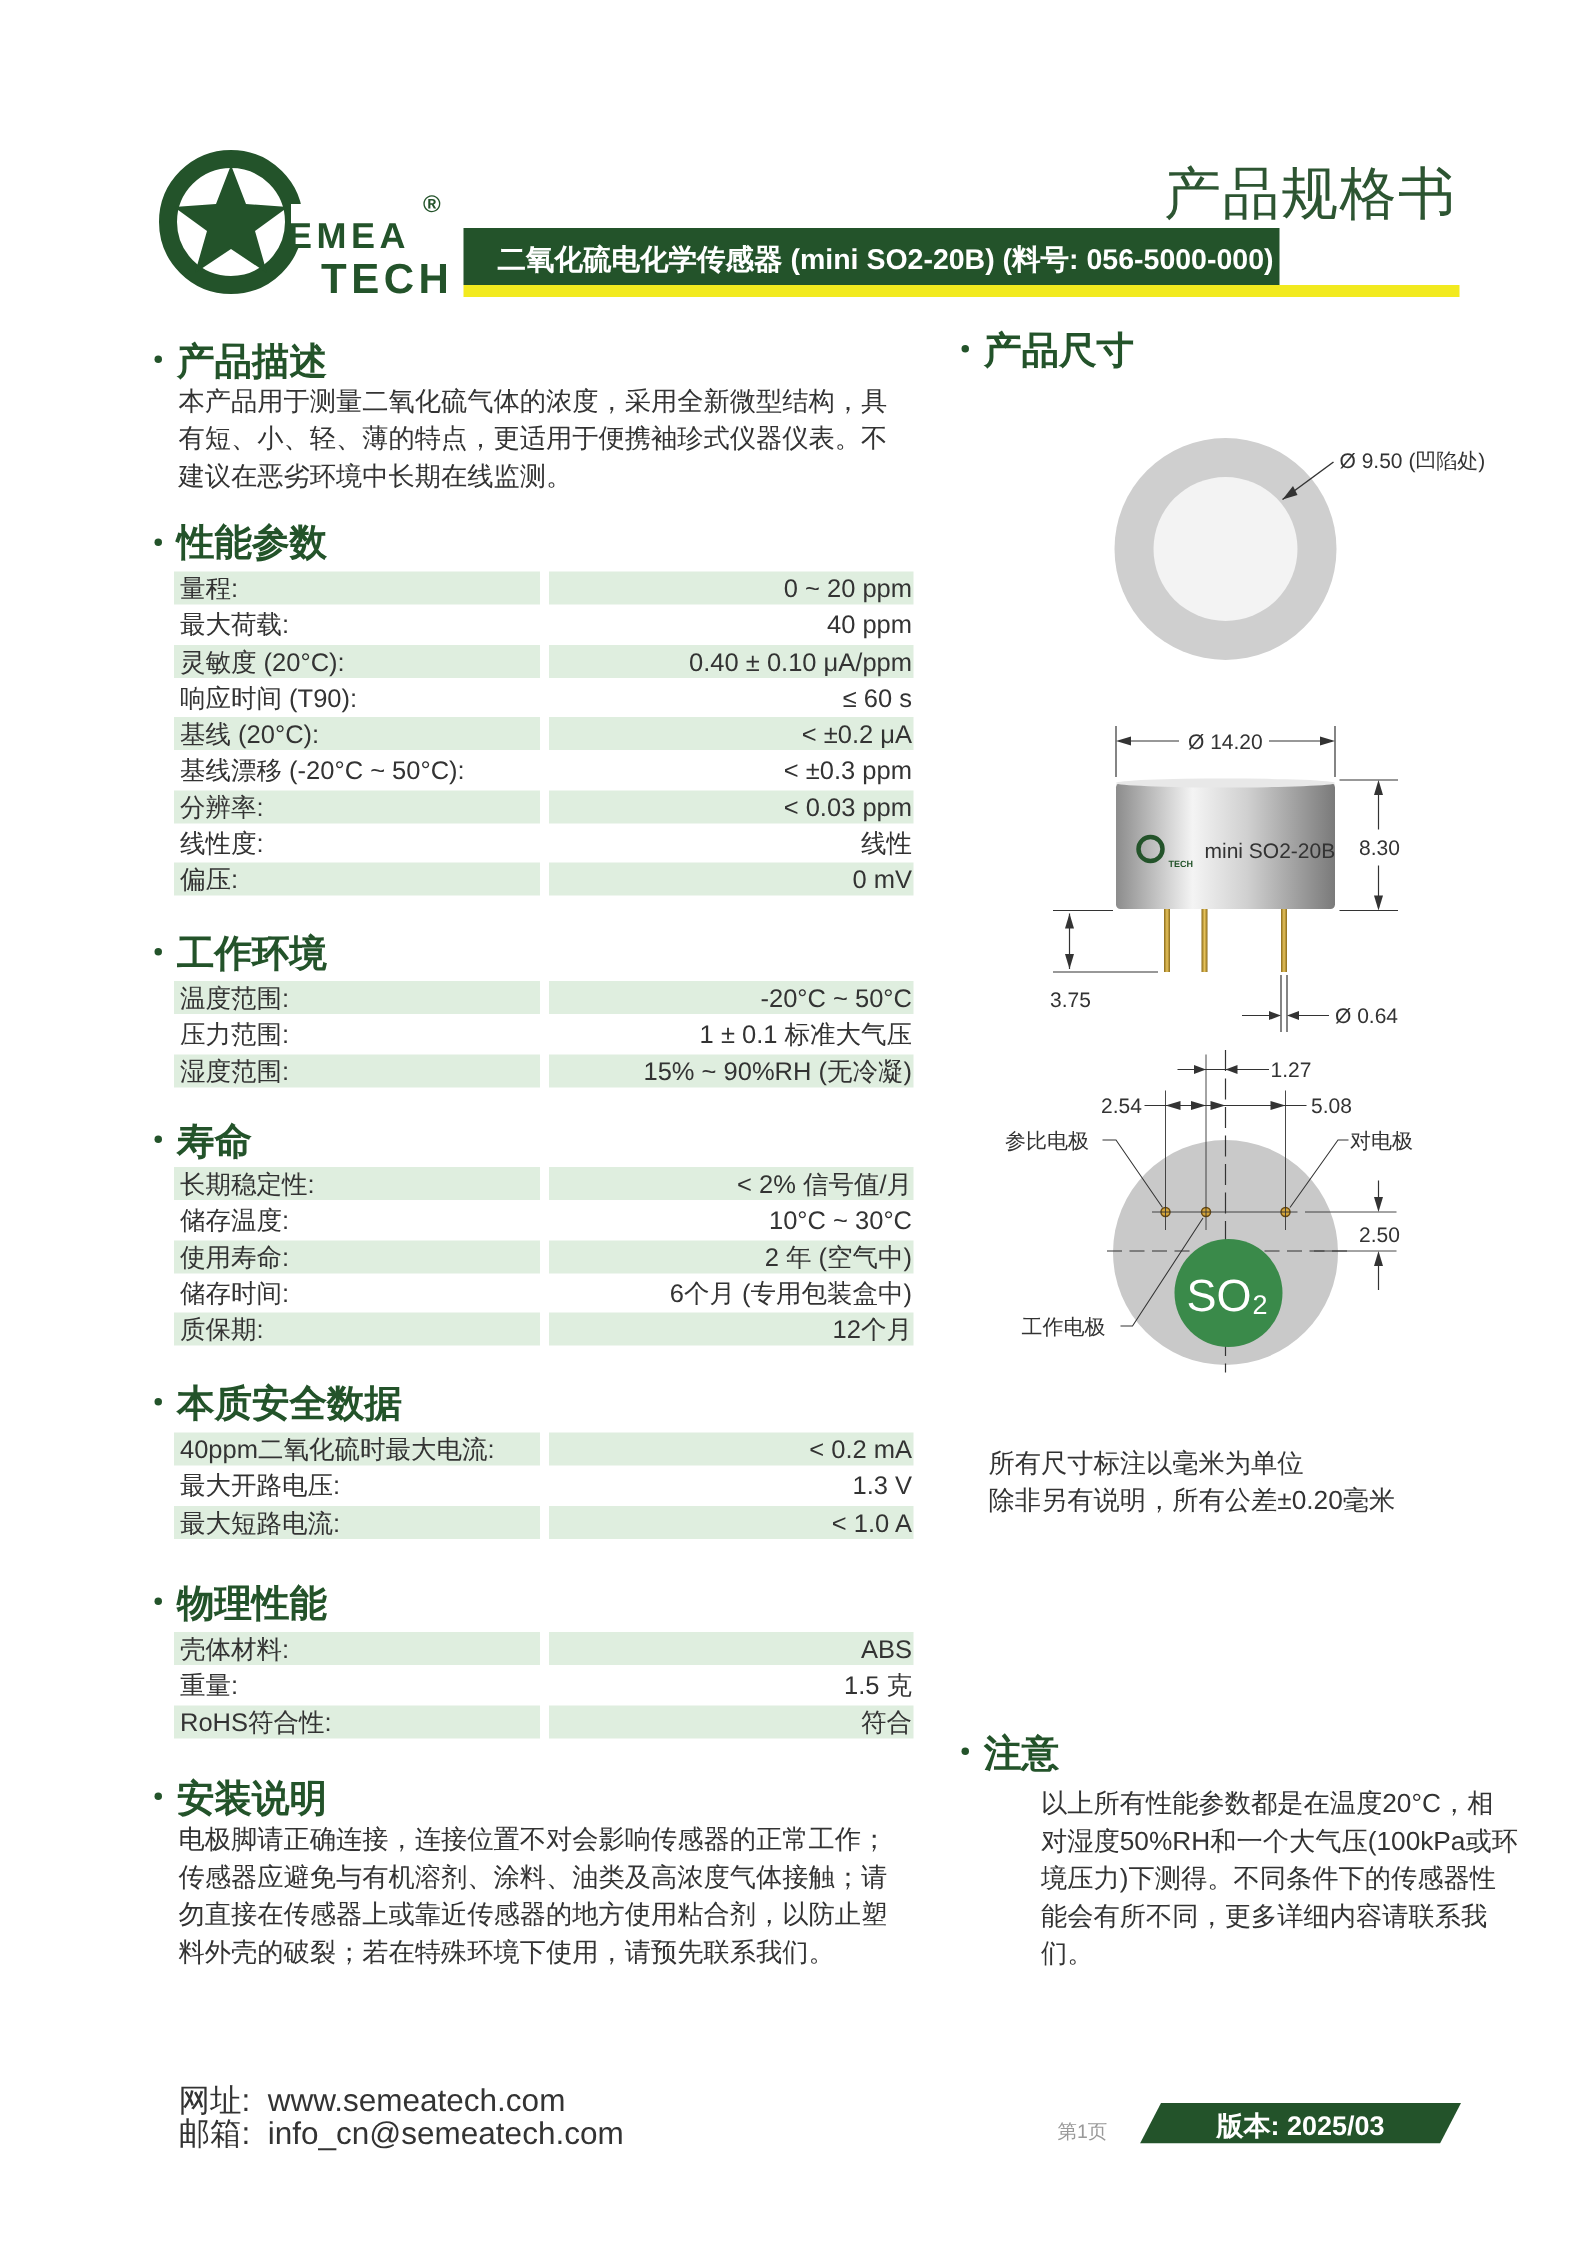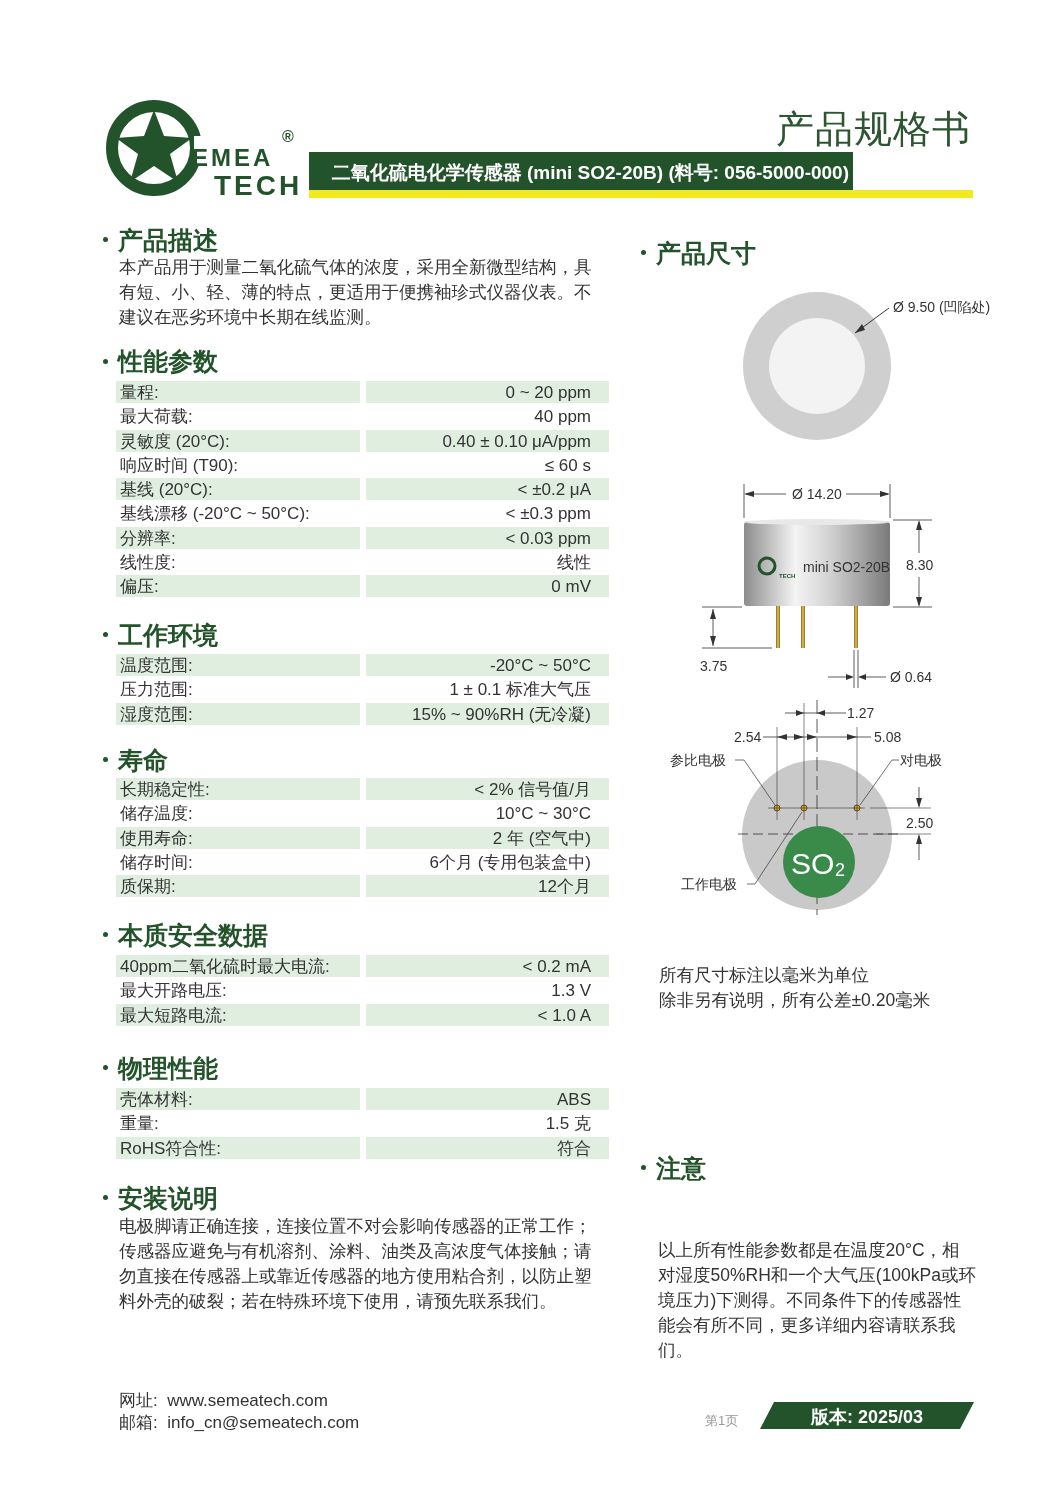--- a/index.html
+++ b/index.html
@@ -16,32 +16,32 @@
   
   .section-heading { position: absolute; font-size: 25px; font-weight: bold; color: #23532a; white-space: nowrap; }
   .section-heading .bullet { display: inline-block; width: 5px; height: 5px; border-radius: 50%; background: #23532a; margin-right: 10px; vertical-align: middle; position: relative; top: -3px; }
 
   .para { position: absolute; font-size: 17.5px; line-height: 25px; color: #333; }
 
   
   .spec-table { position: absolute; left: 116px; width: 494px; }
   .spec-row { position: relative; height: 24.3px; font-size: 17px; line-height: 24px; text-decoration: underline; }
   .spec-row .cell-l { position: absolute; left: 0; width: 244px; height: 22px; top: 1px; padding-left: 4px; white-space: nowrap; }
-  .spec-row .cell-r { position: absolute; left: 250px; width: 243px; height: 22px; top: 1px; text-align: right; padding-right: 18px; white-space: nowrap; }
+  .spec-row .cell-r { position: absolute; left: 250px; width: 243px; height: 22px; top: 1px; text-align: right; padding-right: 1px; white-space: nowrap; }
   .spec-row.shaded .cell-l, .spec-row.shaded .cell-r { background: #dfeedf; }
   .spec-row span { line-height: 22px; }
 
   
   .drawing { position: absolute; left: 640px; top: 280px; width: 360px; height: 660px; }
   .dim-text { font-family: "Liberation Sans", sans-serif; font-size: 14px; fill: #333; }
 
   .note-lines { position: absolute; left: 659px; top: 963px; font-size: 17.5px; line-height: 25px; color: #333; }
 
   
-  .footer-contact { position: absolute; left: 119px; top: 1390px; font-size: 17px; line-height: 22px; color: #333; }
+  .footer-contact { position: absolute; left: 119px; top: 1390px; font-size: 21px; line-height: 22px; color: #333; }
   .page-num { position: absolute; left: 705px; top: 1412px; font-size: 13px; color: #999; }
   .version-badge { position: absolute; left: 760px; top: 1402px; width: 214px; height: 27px; }
   .version-badge svg { position: absolute; left: 0; top: 0; }
   .version-text { position: absolute; left: 0; width: 214px; top: 3px; text-align: center; color: #fff; font-weight: bold; font-size: 18px; }
 </style>
 </head>
 <body>
 
 <div class="logo">
   <svg width="200" height="104" viewBox="0 0 200 104">
@@ -194,21 +194,21 @@
 <div class="section-heading" style="left:103px;top:1182px;">
   <span class="bullet"></span><span>安装说明</span>
 </div>
 <div class="para" style="left:119px;top:1214px;">
   <div>电极脚请正确连接，连接位置不对会影响传感器的正常工作；</div>
   <div>传感器应避免与有机溶剂、涂料、油类及高浓度气体接触；请</div>
   <div>勿直接在传感器上或靠近传感器的地方使用粘合剂，以防止塑</div>
   <div>料外壳的破裂；若在特殊环境下使用，请预先联系我们。</div>
 </div>
 
-<div class="section-heading" style="left:641px;top:237px;">
+<div class="section-heading" style="left:641px;top:217px;">
   <span class="bullet"></span><span>产品尺寸</span>
 </div>
 
 <svg class="drawing" viewBox="640 280 360 660">
   <defs>
     <linearGradient id="can" x1="0" x2="1">
       <stop offset="0" stop-color="#8c8c8c"></stop>
       <stop offset="0.35" stop-color="#f4f4f4"></stop>
       <stop offset="0.6" stop-color="#d0d0d0"></stop>
       <stop offset="1" stop-color="#7a7a7a"></stop>
@@ -318,21 +318,21 @@
 </svg>
 
 <div class="note-lines">
   <div>所有尺寸标注以毫米为单位</div>
   <div>除非另有说明，所有公差±0.20毫米</div>
 </div>
 
 <div class="section-heading" style="left:641px;top:1152px;">
   <span class="bullet"></span><span>注意</span>
 </div>
-<div class="para" style="left:658px;top:1190px;margin-top:48px;">
+<div class="para" style="left:694px;top:1190px;">
   <div>以上所有性能参数都是在温度20°C，相</div>
   <div>对湿度50%RH和一个大气压(100kPa或环</div>
   <div>境压力)下测得。不同条件下的传感器性</div>
   <div>能会有所不同，更多详细内容请联系我</div>
   <div>们。</div>
 </div>
 
 <div class="footer-contact">
   <div><span>网址:</span>&nbsp; <span>www.semeatech.com</span></div>
   <div><span>邮箱:</span>&nbsp; <span>info_cn@semeatech.com</span></div>

